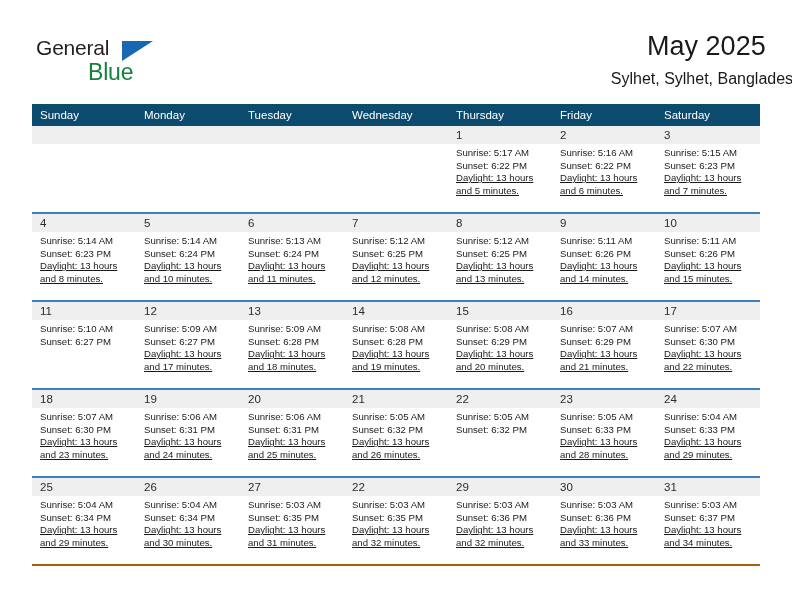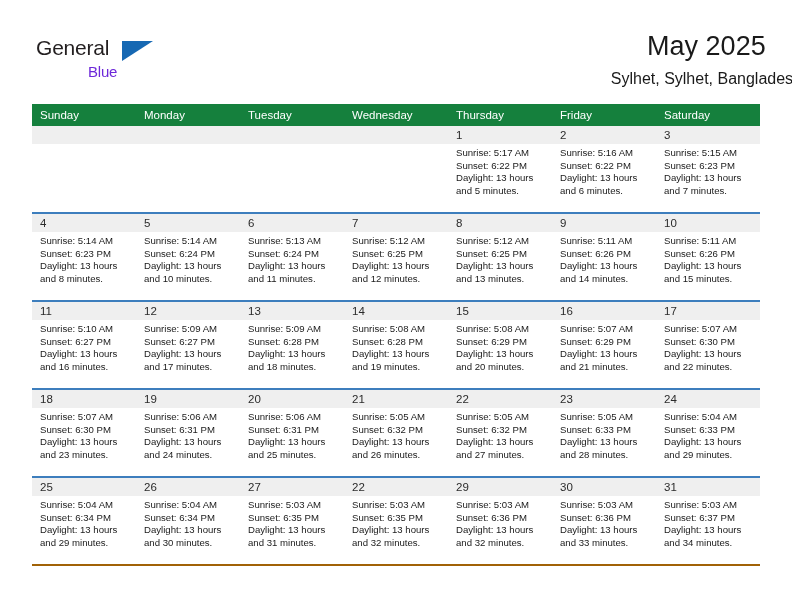--- a/index.html
+++ b/index.html
@@ -54,23 +54,23 @@
     top: 5px;
     width: 0;
     height: 0;
     border-left: 31px solid #1668b3;
     border-bottom: 20px solid transparent;
   }
   .logo-blue {
     position: absolute;
     left: 52px;
     top: 24px;
-    font-size: 15px;
+    font-size: 23px;
     letter-spacing: -0.2px;
-    color: #6d28d9;
+    color: #15803d;
     line-height: 24px;
   }
 
   .title-block {
     position: absolute;
     right: 38px;
     top: 30px;
     text-align: center;
   }
   .cal-title {
@@ -90,21 +90,21 @@
   
   .calendar {
     position: absolute;
     left: 32px;
     top: 104px;
     width: 728px;
   }
 
   .dow-row {
     display: flex;
-    background: #15803d;
+    background: #0c4a6e;
     height: 22px;
   }
   .dow {
     flex: 1 1 0;
     color: #ffffff;
     font-size: 11.5px;
     line-height: 22px;
     padding-left: 8px;
     box-sizing: border-box;
     white-space: nowrap;
@@ -142,20 +142,21 @@
     padding: 3px 6px 12px 8px;
     font-size: 9.6px;
     line-height: 12.6px;
     color: #1a1a1a;
   }
   .info-cell div {
     white-space: nowrap;
   }
   .info-cell .dl-wrap {
     white-space: normal;
+    text-decoration: underline;
   }
 </style>
 </head>
 <body>
 
 <div class="page">
 
   <div class="header">
 
     <div class="logo">
@@ -288,21 +289,20 @@
         <div class="num-cell">13</div>
         <div class="num-cell">14</div>
         <div class="num-cell">15</div>
         <div class="num-cell">16</div>
         <div class="num-cell">17</div>
       </div>
       <div class="info-row">
         <div class="info-cell">
           <div>Sunrise: 5:10 AM</div>
           <div>Sunset: 6:27 PM</div>
-          <div class="dl-wrap">Daylight: 13 hours and 16 minutes.</div>
         </div>
         <div class="info-cell">
           <div>Sunrise: 5:09 AM</div>
           <div>Sunset: 6:27 PM</div>
           <div class="dl-wrap">Daylight: 13 hours and 17 minutes.</div>
         </div>
         <div class="info-cell">
           <div>Sunrise: 5:09 AM</div>
           <div>Sunset: 6:28 PM</div>
           <div class="dl-wrap">Daylight: 13 hours and 18 minutes.</div>
@@ -357,21 +357,20 @@
           <div class="dl-wrap">Daylight: 13 hours and 25 minutes.</div>
         </div>
         <div class="info-cell">
           <div>Sunrise: 5:05 AM</div>
           <div>Sunset: 6:32 PM</div>
           <div class="dl-wrap">Daylight: 13 hours and 26 minutes.</div>
         </div>
         <div class="info-cell">
           <div>Sunrise: 5:05 AM</div>
           <div>Sunset: 6:32 PM</div>
-          <div class="dl-wrap">Daylight: 13 hours and 27 minutes.</div>
         </div>
         <div class="info-cell">
           <div>Sunrise: 5:05 AM</div>
           <div>Sunset: 6:33 PM</div>
           <div class="dl-wrap">Daylight: 13 hours and 28 minutes.</div>
         </div>
         <div class="info-cell">
           <div>Sunrise: 5:04 AM</div>
           <div>Sunset: 6:33 PM</div>
           <div class="dl-wrap">Daylight: 13 hours and 29 minutes.</div>

